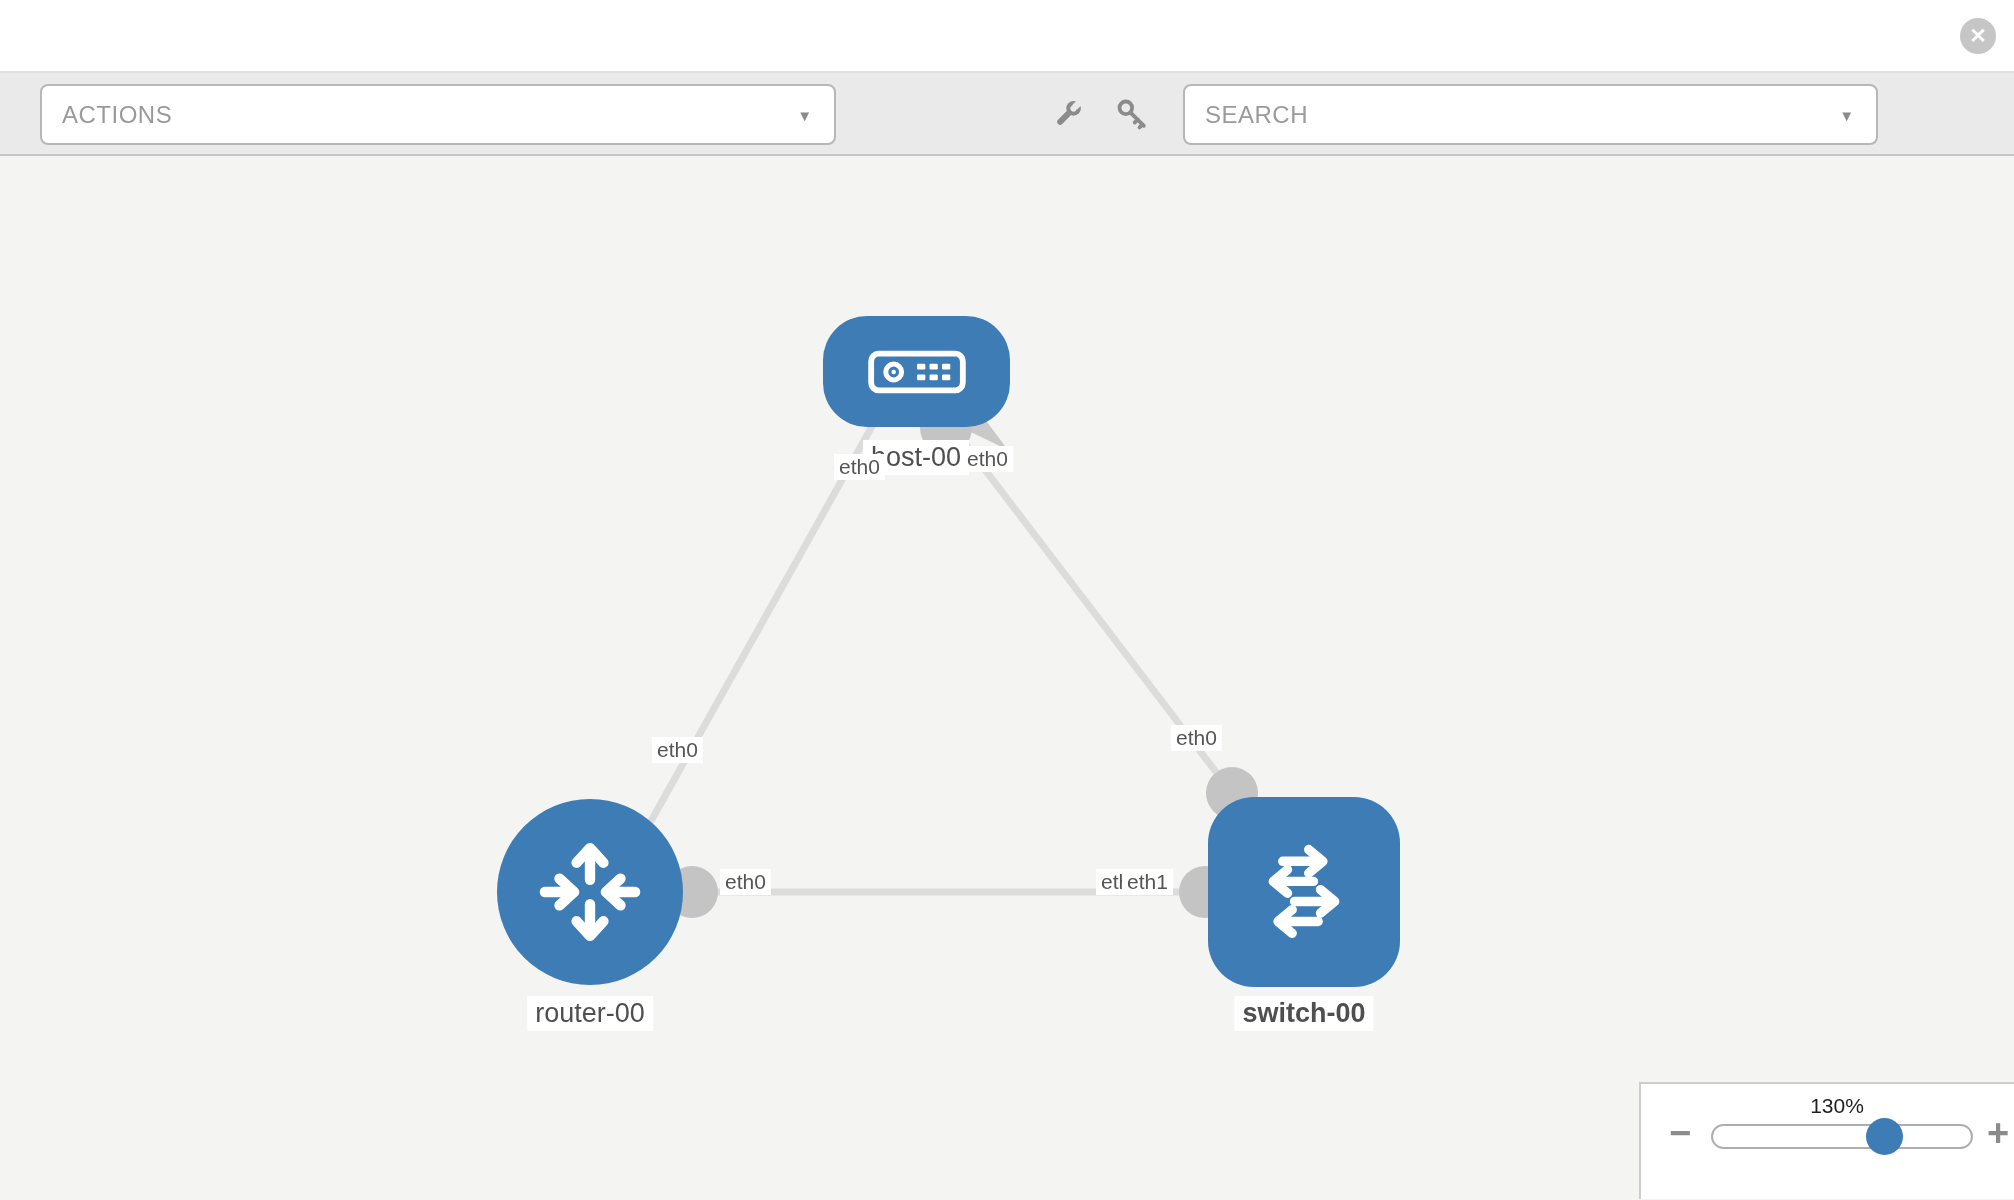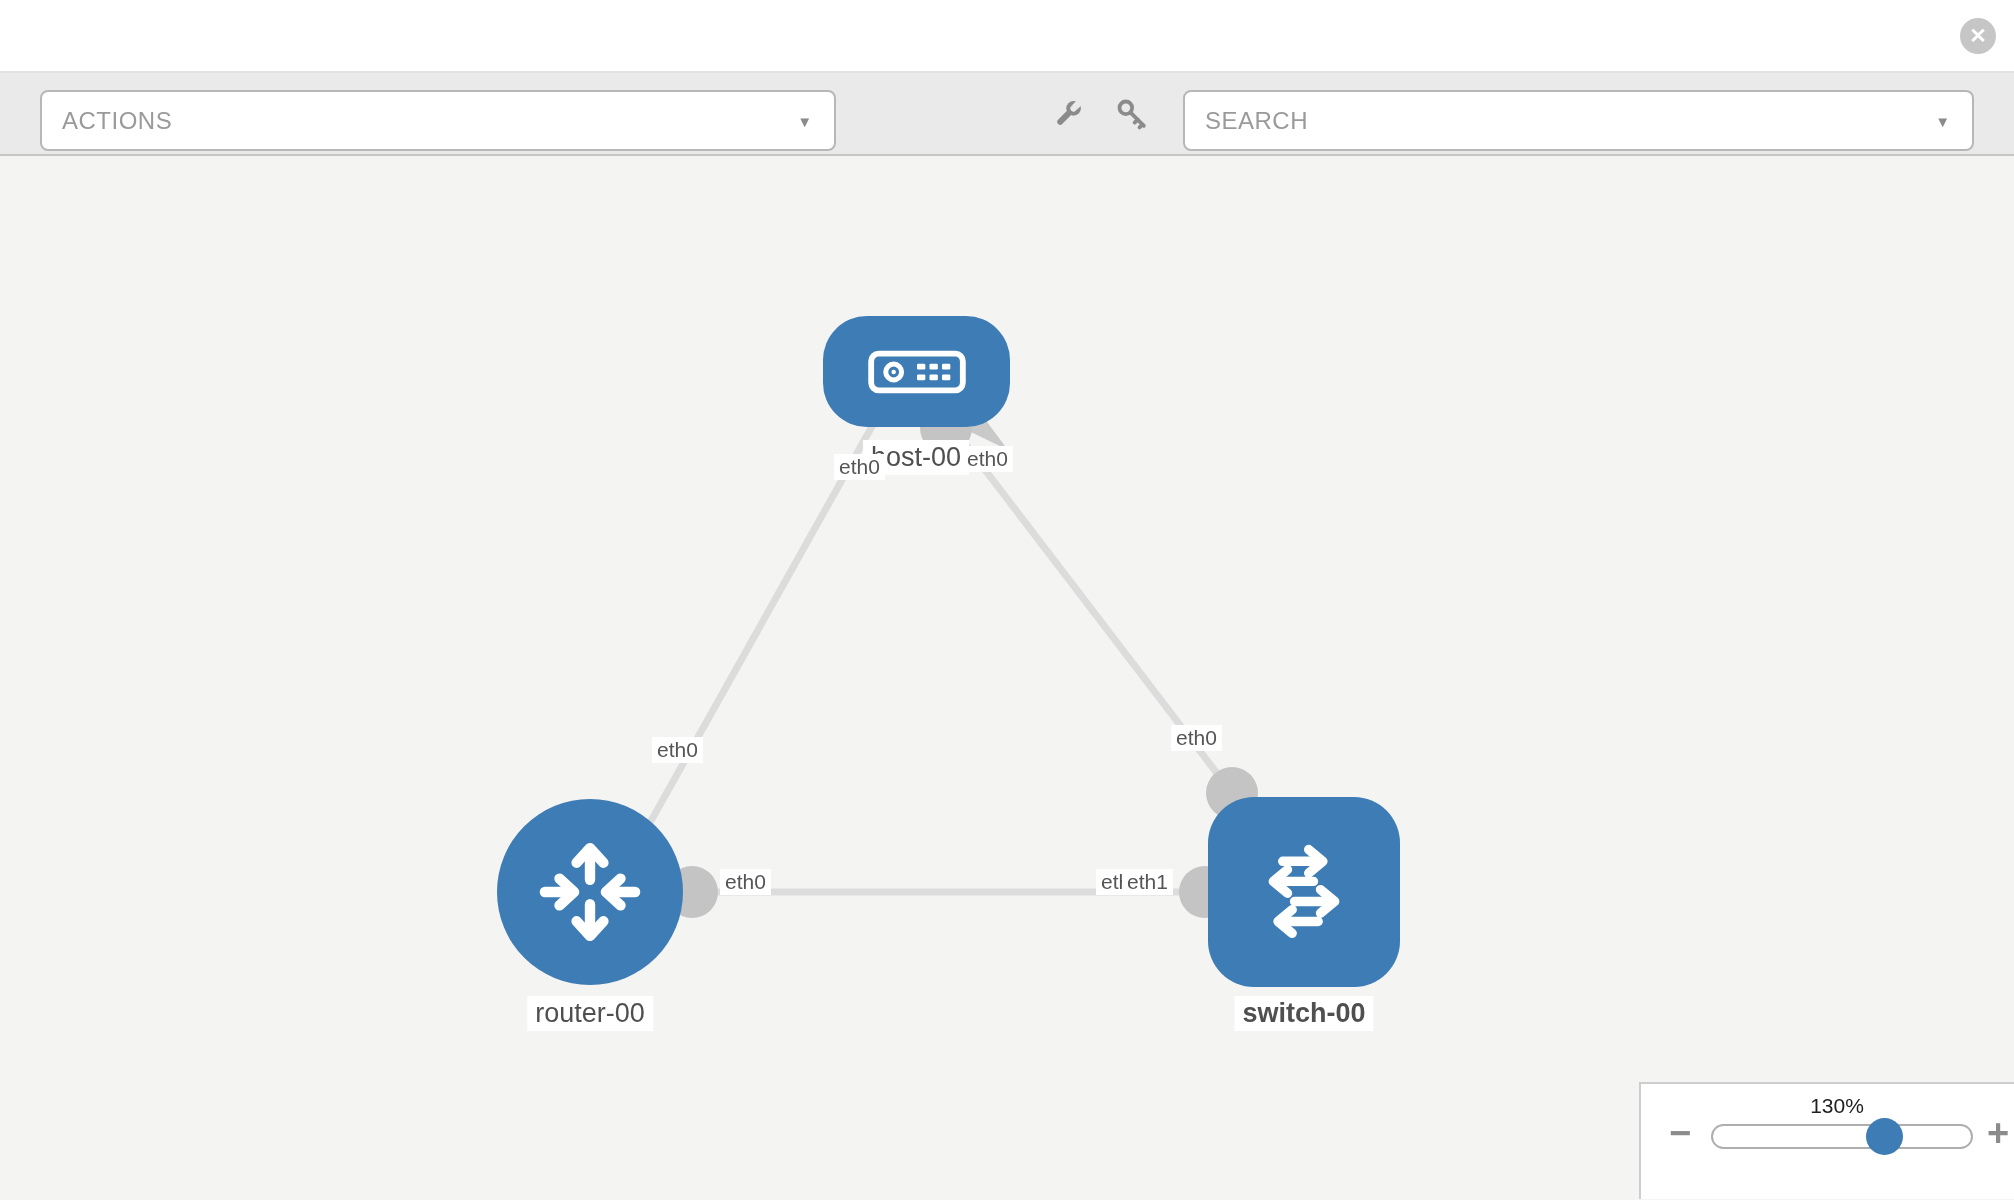--- a/index.html
+++ b/index.html
@@ -13,26 +13,26 @@
     font-size:28px; font-weight:700; color:#4a4743; letter-spacing:.2px; }
   .close-btn { position:absolute; right:18px; top:18px; width:36px; height:36px;
     border-radius:50%; background:#c6c6c6; color:#ffffff; font-size:21px; font-weight:700;
     display:flex; align-items:center; justify-content:center; cursor:pointer; user-select:none; }
 
   
   .toolbar { position:relative; height:83px; background:#eaeaea;
     border-bottom:2px solid #c6c6c6; }
   .select-box { position:absolute; top:11px; height:61px; background:#ffffff;
     border:2px solid #b7b7b7; border-radius:8px; display:flex; align-items:center;
-    padding:0 20px; cursor:pointer;margin-top:6px; }
+    padding:0 20px; cursor:pointer; }
   .select-box .ph { font-size:24px; color:#9a9a9a; letter-spacing:.5px; }
   .select-box .chev { position:absolute; right:22px; top:50%; transform:translateY(-50%);
     font-size:15px; color:#8b8b8b; }
   .actions-box { left:40px; width:796px; }
-  .search-box { left:1183px; width:791px; }
+  .search-box { left:1183px; width:695px; }
   .tool-icon { position:absolute; top:50%; transform:translateY(-50%);
     width:40px; height:40px; display:flex; align-items:center; justify-content:center;
     cursor:pointer; }
   .wrench-pos { left:1048px; } .key-pos { left:1112px; }
 
   
   .canvas { position:relative; width:2014px; height:1042px; background:#f4f4f3; }
   .links-svg { position:absolute; left:0; top:0; z-index:1; }
 
   .node { position:absolute; z-index:2; background:#3d7cb5;

